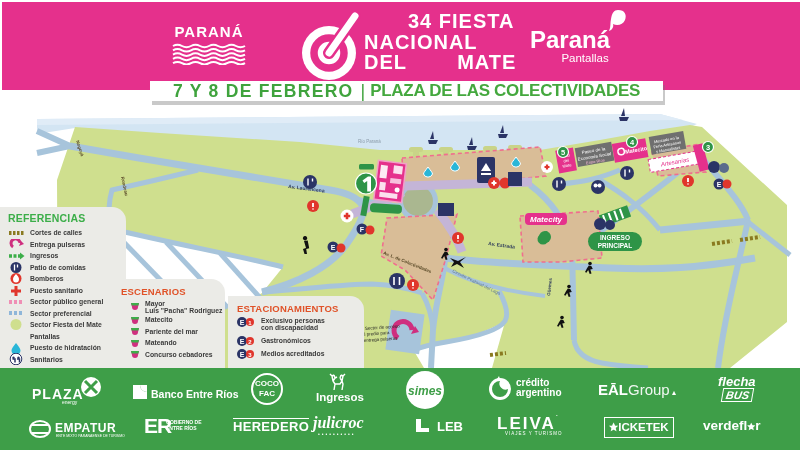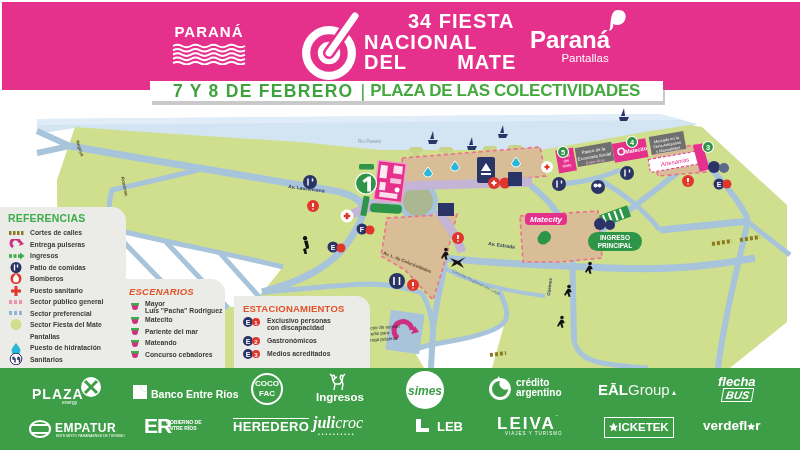--- a/index.html
+++ b/index.html
@@ -22,21 +22,21 @@
           display:flex;align-items:center;justify-content:center;white-space:nowrap;}
   #banner .d{color:#3fa33d;font-weight:800;font-size:17.5px;letter-spacing:1.3px;}
   #banner .sep{color:#3fa33d;font-weight:400;font-size:18px;margin:0 5px 0 7px;}
   #banner .p{color:#44a83e;font-weight:700;font-size:17px;letter-spacing:-0.3px;}
   
   #footer{left:0;top:368px;width:800px;height:82px;background:#3e9e48;color:#fff;}
   
   .lbox{background:#ebebe7;border-radius:12px;}
   #ref{left:-8px;top:207px;width:126px;height:170px;border-radius:0 14px 0 0;padding-left:8px;}
   #esc{left:120px;top:279px;width:105px;height:98px;border-radius:0 14px 0 0;}
-  #est{left:234px;top:296px;width:136px;height:81px;border-radius:0 14px 0 0;}
+  #est{left:228px;top:296px;width:136px;height:81px;border-radius:0 14px 0 0;}
   .ltitle{font-weight:800;font-size:10px;letter-spacing:0.2px;}
   .litem{display:flex;align-items:center;color:#3a3a3a;font-size:6.8px;font-weight:600;}
 </style>
 </head>
 <body>
 <div class="abs" id="header"></div>
 
 <div class="abs" id="parana-logo">
   <div class="t">PARANÁ</div>
   <svg width="74" height="22" viewBox="0 0 74 22" style="margin-top:3px">
@@ -384,21 +384,21 @@
           <circle cx="8" cy="6" r="5.8" fill="#fff" stroke="#2b3466" stroke-width="1"></circle>
           <path d="M5.5,3.5 a1.2,1.2 0 1 0 0.01,0 M10.5,3.5 a1.2,1.2 0 1 0 0.01,0" fill="#2b3466"></path>
           <path d="M4.5,6 h2.5 v3.5 M9,6 h2.5 v3.5" stroke="#2b3466" stroke-width="1.5" fill="none"></path>
         </svg>
         <span style="margin-left:5px">Sanitarios</span>
       </div>
   </div>
 </div>
 
 <div class="abs lbox" id="esc">
-  <div class="ltitle" style="color:#e05228;font-size:9.5px;margin:7px 0 3px 9px;font-style:italic;">ESCENARIOS</div>
+  <div class="ltitle" style="color:#e05228;font-size:9.5px;margin:7px 0 3px 1px;">ESCENARIOS</div>
   <div style="margin-left:9px;">
     <div class="litem" style="align-items:flex-start;">
         <svg width="12" height="10" style="margin-top:1px">
           <path d="M2,2 h8 l-1,4 a3,3 0 0 1 -6,0 z" fill="#cf2f7f"></path>
           <path d="M2,2 h8 l-0.6,2.5 h-6.8 z" fill="#3cae49"></path>
         </svg>
         <span style="margin-left:4px">Mayor<br>Luis "Pacha" Rodriguez</span>
       </div>
     <div class="litem" style="height:11.5px">
         <svg width="12" height="10">
@@ -501,21 +501,21 @@
   <div class="abs" style="left:722px;top:20px;font-style:italic;font-weight:800;font-size:11px;border:1.5px solid #fff;padding:0 3px;transform:skewX(-10deg);">BUS</div>
 
   <svg class="abs" style="left:28px;top:51px" width="24" height="20" viewBox="0 0 24 20">
       <path d="M2,10 a10,8 0 0 1 20,0 a10,8 0 0 1 -20,0 M4,6 h16 M4,14 h16" stroke="#fff" stroke-width="2" fill="none"></path>
     </svg>
   <div class="abs" style="left:55px;top:53px;font-weight:800;font-size:12px;letter-spacing:0.5px;">EMPATUR</div>
   <div class="abs" style="left:56px;top:66px;font-size:3.5px;">ENTE MIXTO PARANAENSE DE TURISMO</div>
   <div class="abs" style="left:144px;top:46px;font-weight:800;font-size:21px;letter-spacing:-1px;">ER</div>
   <div class="abs" style="left:166px;top:51px;font-size:5px;line-height:6px;font-weight:bold;">GOBIERNO DE<br>ENTRE RÍOS</div>
   <div class="abs" style="left:233px;top:50px;font-weight:700;font-size:13px;font-family:Liberation Sans, sans-serif;letter-spacing:0.3px;border-top:1.5px solid #fff;">HEREDERO</div>
-  <div class="abs" style="left:313px;top:46px;font-weight:700;font-style:italic;font-size:16px;font-family:'Liberation Serif',serif;">juli<span style="font-weight:400">croc</span></div>
+  <div class="abs" style="left:313px;top:46px;font-weight:700;font-style:italic;font-size:16px;font-family:'Liberation Serif',serif;">juli<span style="font-weight:700">croc</span></div>
   <div class="abs" style="left:318px;top:63px;font-size:5px;letter-spacing:2px;">••••••••••</div>
   <svg class="abs" style="left:414px;top:49px" width="17" height="17" viewBox="0 0 17 17">
       <path d="M2,2 h5 v9 h8 v4 h-13 z" fill="#fff"></path>
     </svg>
   <div class="abs" style="left:437px;top:51px;font-weight:800;font-size:13px;">LEB</div>
   <div class="abs" style="left:497px;top:46px;font-weight:800;font-size:17px;letter-spacing:2px;">LEIVA<span style="font-size:6px;vertical-align:top">´</span></div>
   <div class="abs" style="left:505px;top:63px;font-size:4.5px;letter-spacing:1px;">VIAJES Y TURISMO</div>
   <div class="abs" style="left:604px;top:49px;font-weight:800;font-size:11.5px;border:1.5px solid #fff;padding:1px 4px;">🟊ICKETEK</div>
   <div class="abs" style="left:703px;top:50px;font-weight:800;font-size:13.5px;">verdefl<span style="font-size:10px">🟊</span>r</div>
 </div>

